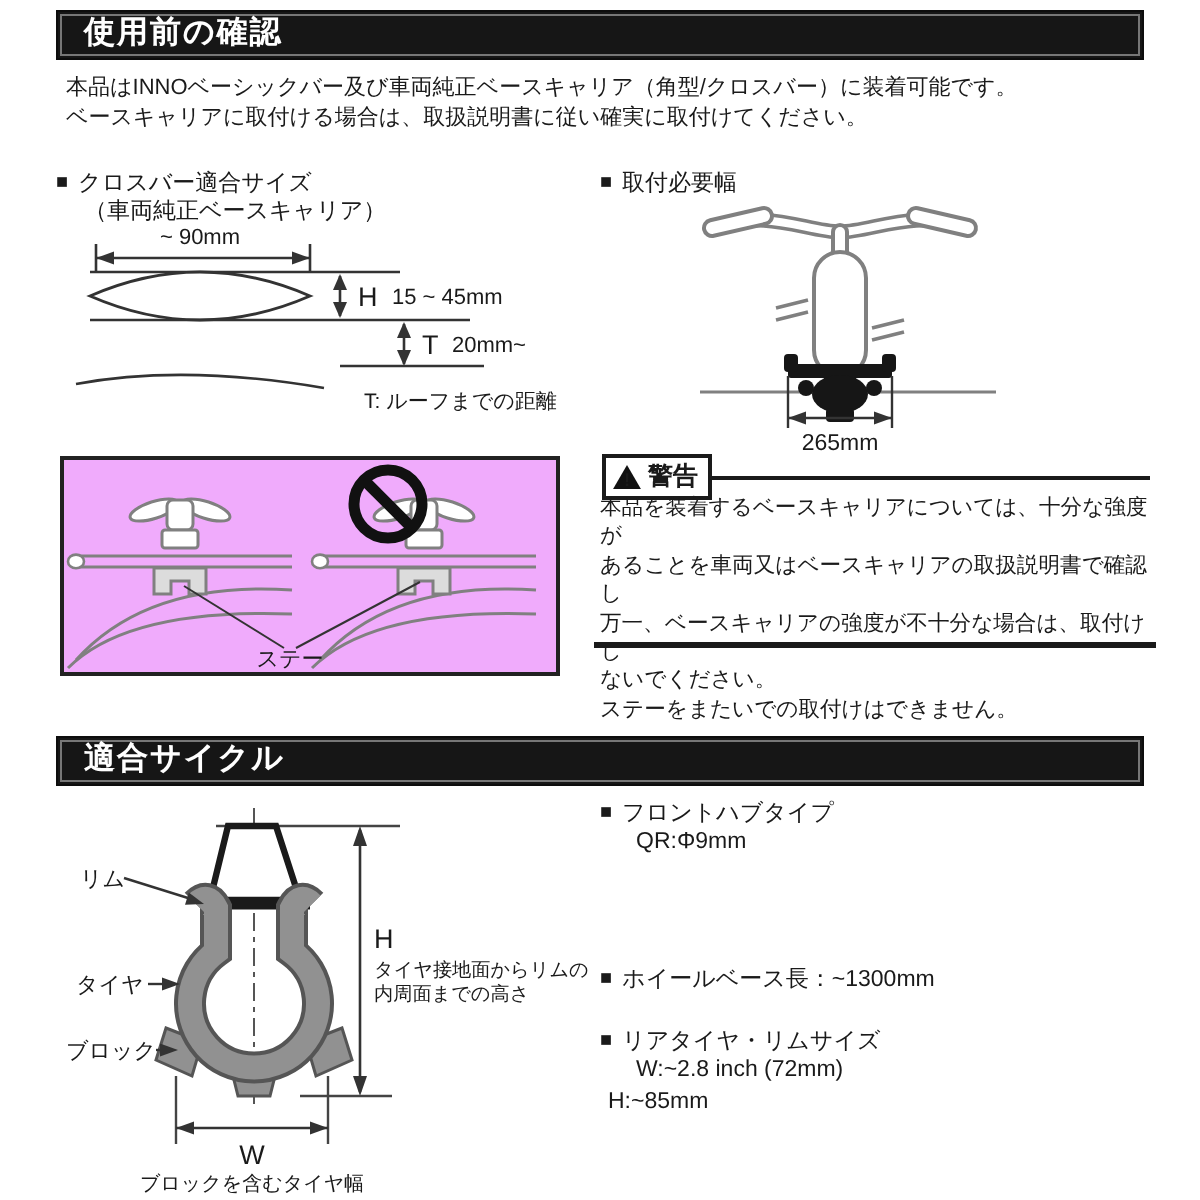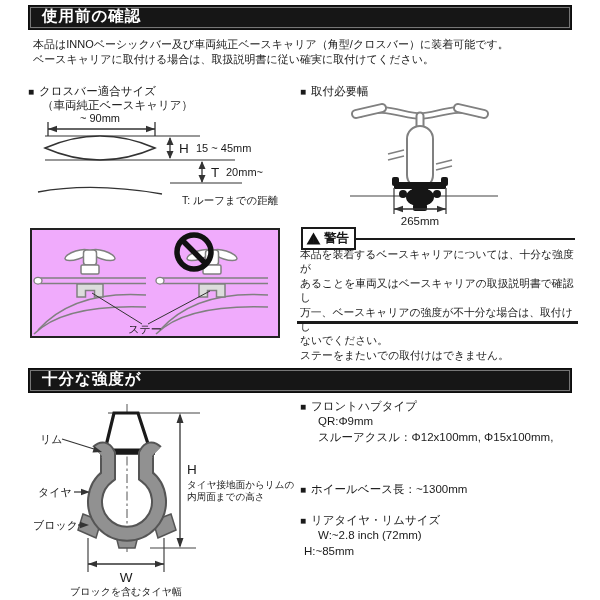--- a/index.html
+++ b/index.html
@@ -174,21 +174,21 @@
   <div class="warntext">
     <div>本品を装着するベースキャリアについては、十分な強度が</div>
     <div>あることを車両又はベースキャリアの取扱説明書で確認し</div>
     <div>万一、ベースキャリアの強度が不十分な場合は、取付けし</div>
     <div>ないでください。</div>
     <div>ステーをまたいでの取付けはできません。</div>
   </div>
   <div class="thickrule"></div>
 
   <div class="hdrbar" style="top:368px;">
-    <span>十分な強度が</span>
+    <span>適合サイクル</span>
   </div>
 
   <svg class="abs" style="left:28px;top:400px;" width="268" height="198" viewBox="0 0 268 198">
     <line x1="99" y1="4" x2="99" y2="152" stroke="#555" stroke-width="1" stroke-dasharray="9 3 2.5 3"></line>
     <line x1="80" y1="13" x2="172" y2="13" stroke="#444" stroke-width="1.2"></line>
     <polygon points="86,13 110,13 122,50 77,50" fill="#fff" stroke="#1a1a1a" stroke-width="3.2"></polygon>
     <line x1="72" y1="52" x2="127" y2="52" stroke="#1a1a1a" stroke-width="5.5"></line>
     <g>
       <polygon points="55,114 73,121 68,138 50,130" fill="#919191" stroke="#555" stroke-width="1.5"></polygon>
       <polygon points="143,114 125,121 130,138 148,130" fill="#919191" stroke="#555" stroke-width="1.5"></polygon>
@@ -227,21 +227,20 @@
     <text x="12" y="43" font-size="11">リム</text>
     <text x="10" y="96" font-size="11">タイヤ</text>
     <text x="5" y="129" font-size="11">ブロック</text>
   </svg>
 
   <div class="spec heading" style="left:300px;top:399px;">
     <span class="bullet">■</span>
     <span>フロントハブタイプ</span>
   </div>
   <div class="spec" style="left:318px;top:415px;">QR:Φ9mm</div>
-  <div class="spec" style="left:318px;top:430px;">スルーアクスル：Φ12x100mm, Φ15x100mm,</div>
 
   <div class="spec heading" style="left:300px;top:482px;">
     <span class="bullet">■</span>
     <span>ホイールベース長：~1300mm</span>
   </div>
 
   <div class="spec heading" style="left:300px;top:513px;">
     <span class="bullet">■</span>
     <span>リアタイヤ・リムサイズ</span>
   </div>

